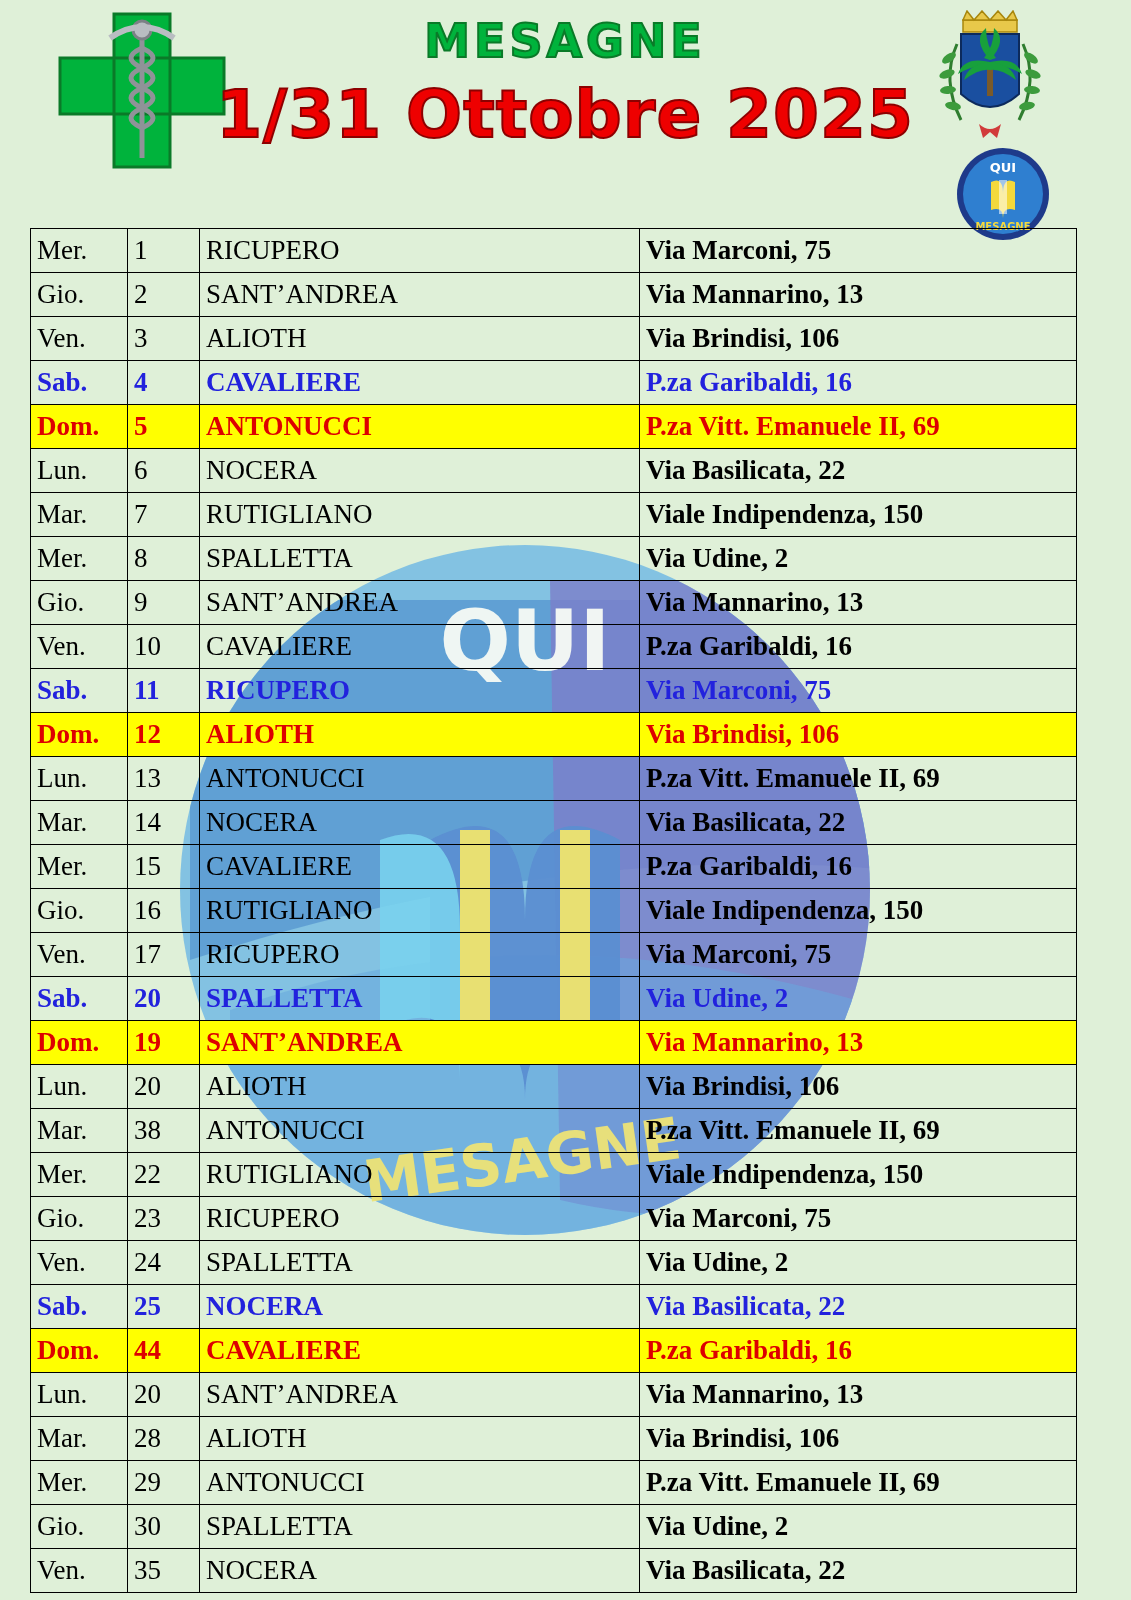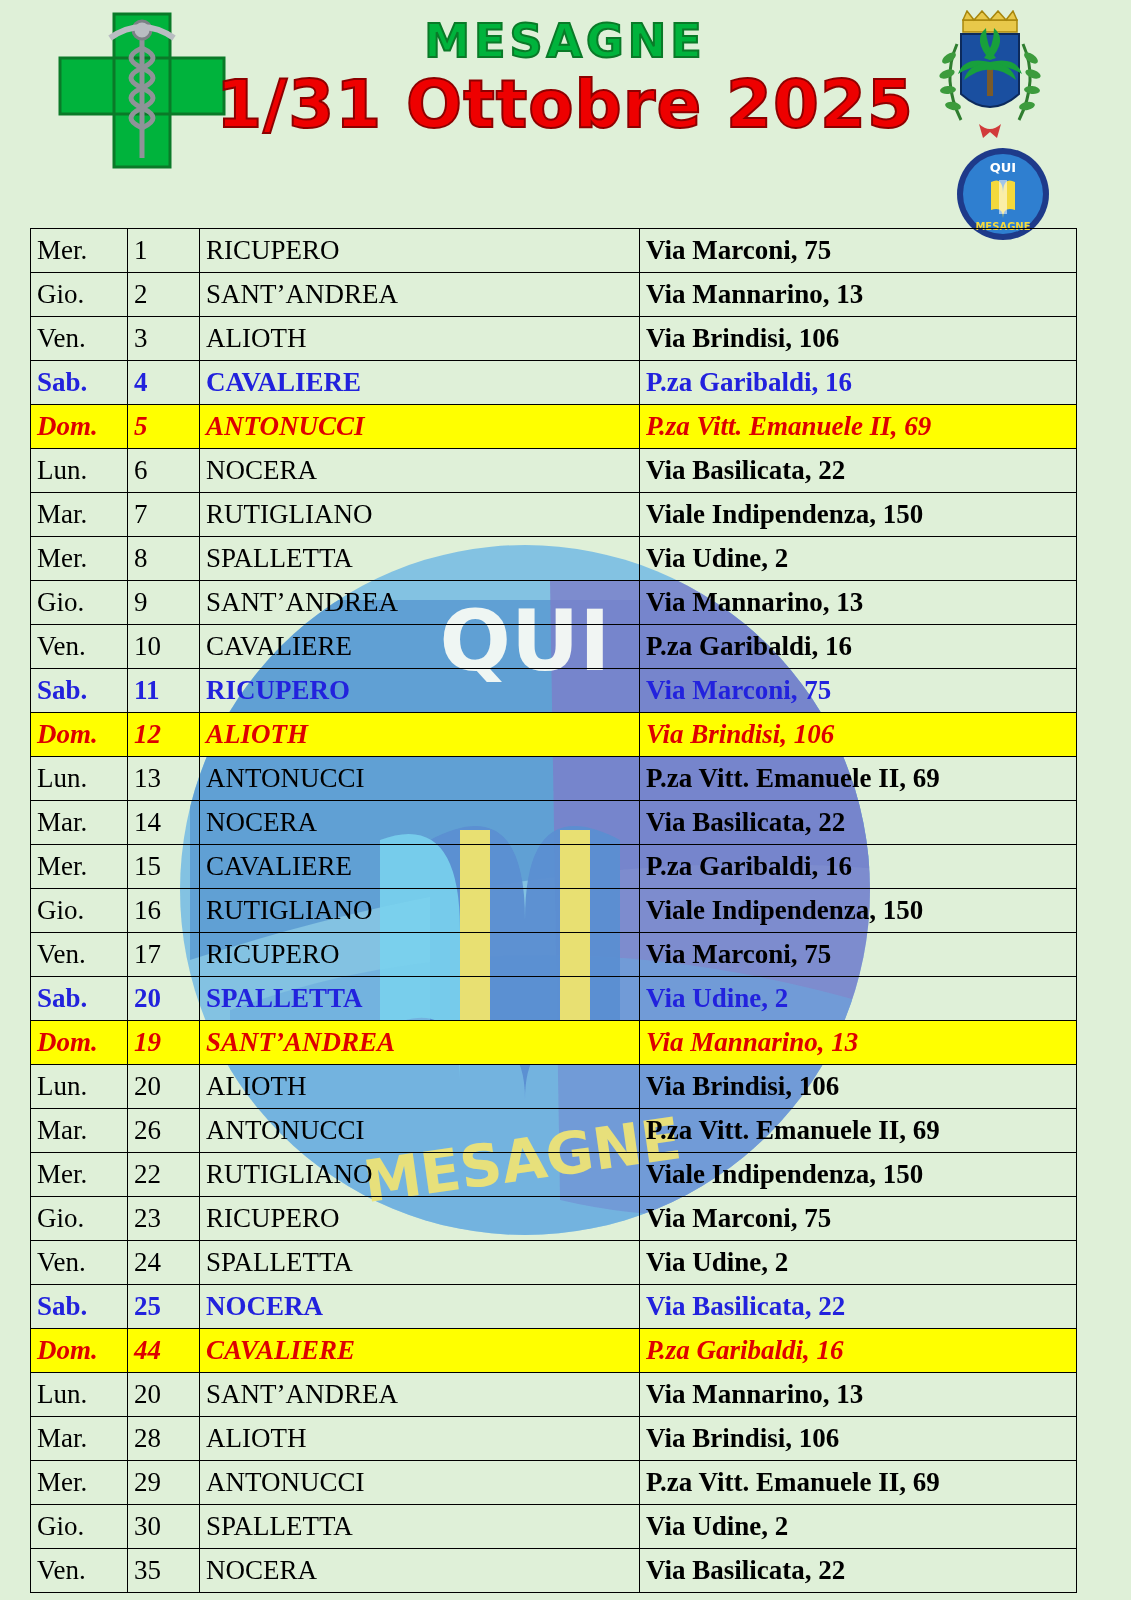--- a/index.html
+++ b/index.html
@@ -56,21 +56,21 @@
     line-height: 1.0;
   }
   .title-line1 { font-size: 46px; }
   .title-line2 { font-size: 52px; margin-top: 6px; letter-spacing: 3px; }
   .title-line3 {
     font-family: "DejaVu Sans", sans-serif;
     font-weight: bold;
     font-size: 66px;
     color: #ee0000;
     -webkit-text-stroke: 2px #8d0000;
-    margin-top: 2px;
+    margin-top: 12px;
     letter-spacing: 1px;
   }
   .crest {
     position: absolute;
     right: 78px;
     top: 10px;
     width: 126px;
     height: 140px;
   }
   .qui-logo {
@@ -108,21 +108,21 @@
   col.c-num  { width: 72px; }
   col.c-name { width: 440px; }
   col.c-addr { width: 437px; }
 
   td.day  { font-size: 27px; }
   td.num  { font-size: 27px; }
   td.name { font-size: 28px; }
   td.addr { font-size: 27px; font-family: "Liberation Serif", serif; font-weight: bold; }
 
   tr.sat td { color: #2222dd; font-weight: bold; margin-top: 23px; }
-  tr.sun td { color: #dd0000; font-weight: bold; background: #ffff00; font-style: italic; }
+  tr.sun td { color: #dd0000; font-weight: bold; background: #ffff00; }
   tr.sun td.addr, tr.sat td.addr { font-weight: bold; }
 
   tr.normal td.addr { font-weight: bold; }
 </style>
 </head>
 <body>
 
 <div class="watermark">
   <svg viewBox="0 0 790 700" width="790" height="700" xmlns="http://www.w3.org/2000/svg">
     <defs>
@@ -351,21 +351,21 @@
           <td class="addr">Via Mannarino, 13</td>
         </tr>
         <tr class="normal">
           <td class="day">Lun.</td>
           <td class="num">20</td>
           <td class="name">ALIOTH</td>
           <td class="addr">Via Brindisi, 106</td>
         </tr>
         <tr class="normal">
           <td class="day">Mar.</td>
-          <td class="num">26</td>
+          <td class="num">38</td>
           <td class="name">ANTONUCCI</td>
           <td class="addr">P.za Vitt. Emanuele II, 69</td>
         </tr>
         <tr class="normal">
           <td class="day">Mer.</td>
           <td class="num">22</td>
           <td class="name">RUTIGLIANO</td>
           <td class="addr">Viale Indipendenza, 150</td>
         </tr>
         <tr class="normal">

